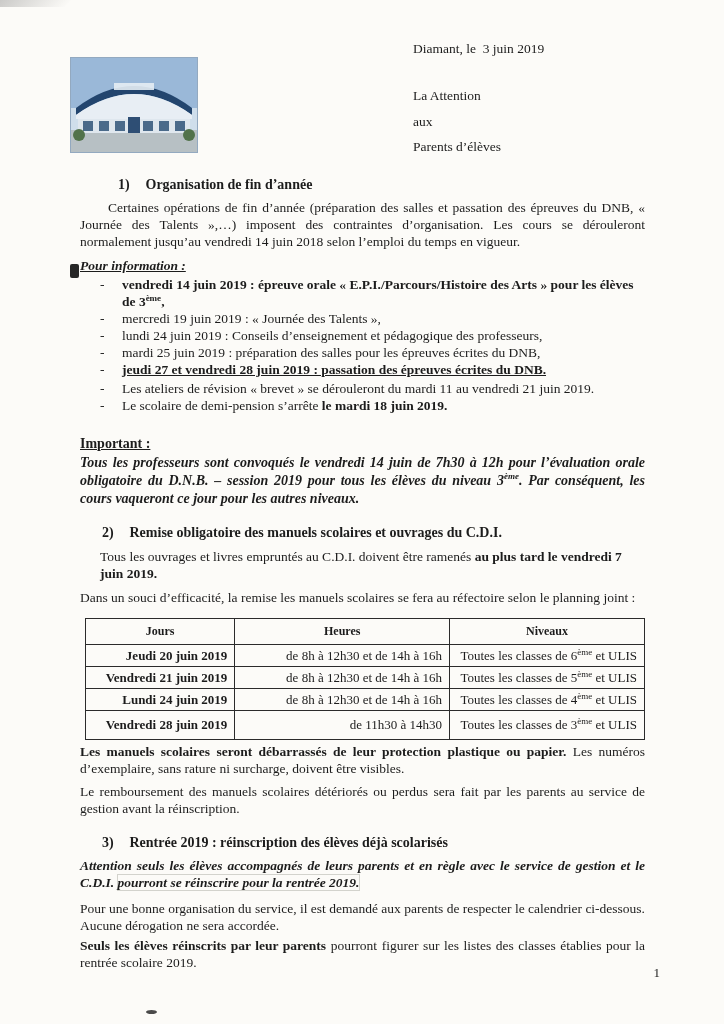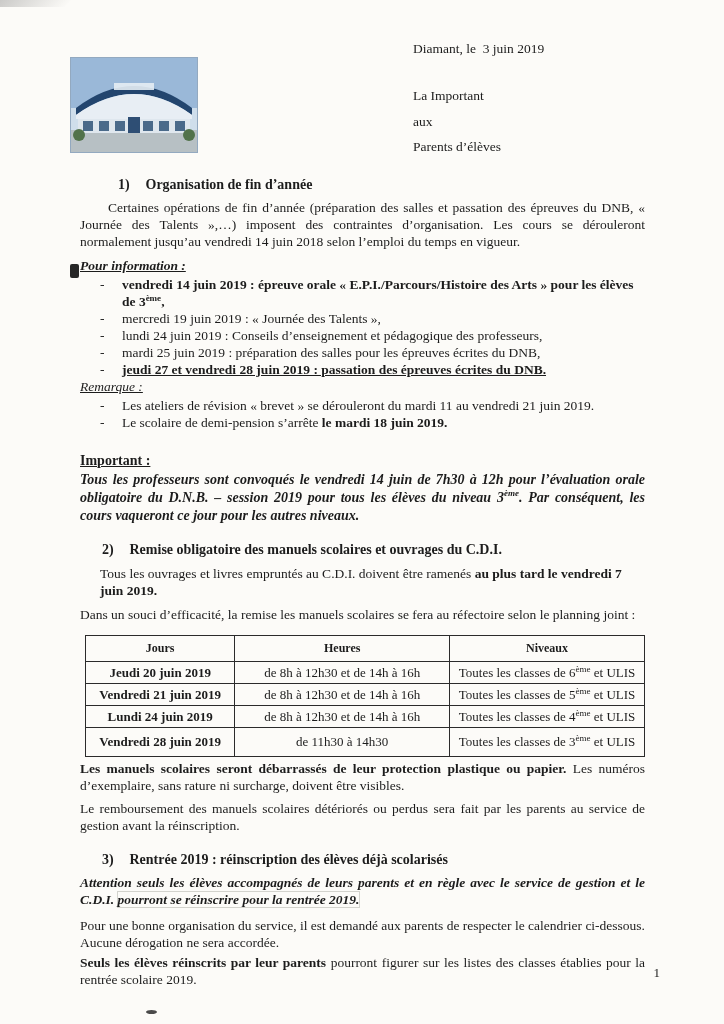--- a/index.html
+++ b/index.html
@@ -77,21 +77,21 @@
     margin-top: 1px; font-weight: bold; font-style: italic;
     font-size: 14px; line-height: 18px; text-align: justify;
   }
 
   .p-s2a { margin-top: 6px; padding-left: 20px; }
   .p-s2b { margin-top: 7px; }
 
   .planning { border-collapse: collapse; margin: 12px 0 0 5px; table-layout: fixed; }
   .planning th, .planning td { border: 1.4px solid #2b2b2b; }
   .planning th { font-weight: bold; text-align: center; padding: 4px; font-size: 12px; }
-  .planning td { padding: 2px 7px; font-size: 13px; line-height: 17px; text-align: center; margin-left: 20px; }
+  .planning td { padding: 2px 7px; font-size: 13px; line-height: 17px; text-align: right; margin-left: 20px; }
   .planning .c1 { width: 150px; }
   .planning .c2 { width: 216px; }
   .planning .c3 { width: 196px; }
   .planning td.jour { font-weight: bold; }
   .planning tr.tall td { padding-top: 5px; padding-bottom: 6px; }
 
   .p-s2c { margin-top: 3px; text-align: justify; }
   .p-s2d { margin-top: 6px; text-align: justify; }
 
   .p-s3a { margin-top: 5px; font-weight: bold; font-style: italic; text-align: justify; }
@@ -128,21 +128,21 @@
         <rect x="57" y="59" width="12" height="16" fill="#2e4e74"></rect>
         <rect x="43" y="25" width="40" height="7" fill="#e6edf4" opacity="0.9"></rect>
         <g fill="#51724a">
           <circle cx="8" cy="77" r="6"></circle>
           <circle cx="118" cy="77" r="6"></circle>
         </g>
       </svg>
     </div>
     <div class="header-text">
       <div class="date-line">Diamant, le  3 juin 2019</div>
-      <div class="from-line">La Important</div>
+      <div class="from-line">La Attention</div>
       <div class="aux-line">aux</div>
       <div class="to-line">Parents d’élèves</div>
     </div>
   </div>
 
   <div class="sec-title t1">
     <span class="num">1)</span>
     <span class="ttl">Organisation de fin d’année</span>
   </div>
 
@@ -168,23 +168,20 @@
     <div class="dash-item">
       <span class="dash">-</span>
       <span class="txt"><span>mardi 25 juin 2019 : préparation des salles pour les épreuves écrites du DNB,</span></span>
     </div>
     <div class="dash-item">
       <span class="dash">-</span>
       <span class="txt strong ul"><span>jeudi 27 et vendredi 28 juin 2019 : passation des épreuves écrites du DNB.</span></span>
     </div>
   </div>
 
-  <div class="label-line label-remarque">
-    <span class="inner">Remarque :</span>
-  </div>
 
   <div class="dash-list remarques">
     <div class="dash-item">
       <span class="dash">-</span>
       <span class="txt"><span>Les ateliers de révision « brevet » se dérouleront du mardi 11 au vendredi 21 juin 2019.</span><span class="strong"></span></span>
     </div>
     <div class="dash-item">
       <span class="dash">-</span>
       <span class="txt"><span>Le scolaire de demi-pension s’arrête </span><span class="strong">le mardi 18 juin 2019.</span></span>
     </div>

